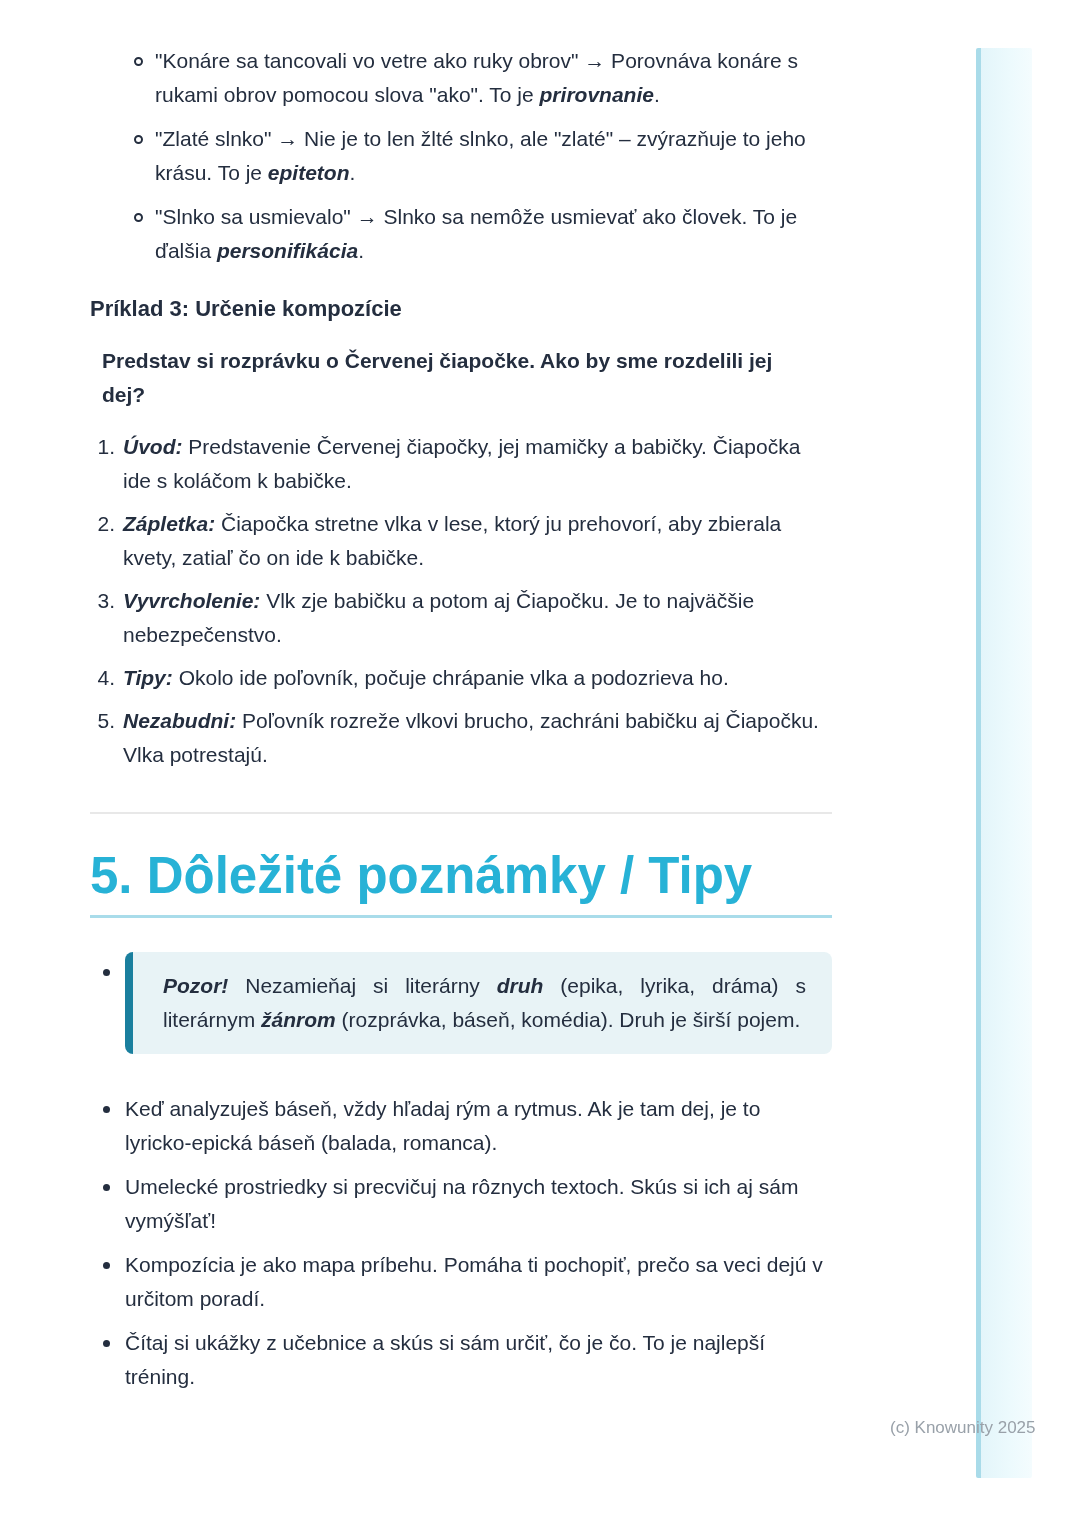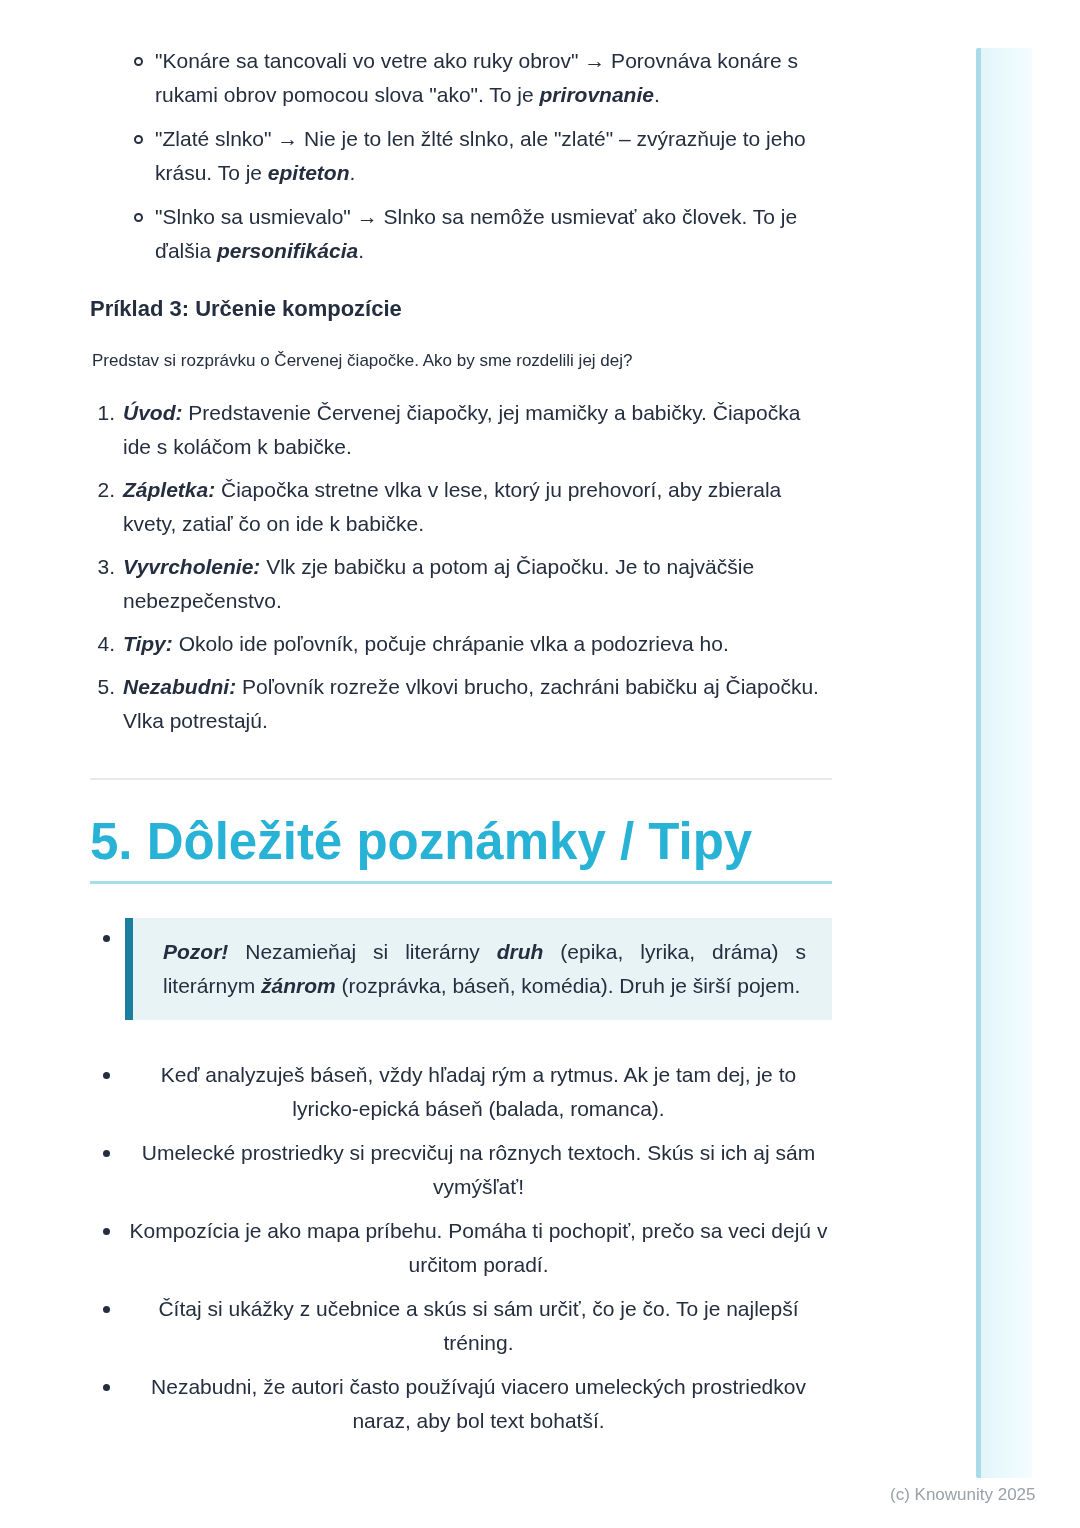--- a/index.html
+++ b/index.html
@@ -42,32 +42,33 @@
   }
   
   .steps{margin-top:18px;}
   .steps li{padding-left:33px;margin-bottom:9px;}
   .marker.number{
     position:absolute;left:0;top:0;width:25px;
     text-align:right;font-size:21px;line-height:34px;
   }
   
   .tips{margin-top:38px;}
-  .tips li{padding-left:35px;margin-bottom:10px;text-align:center;}
+  .tips li{padding-left:35px;margin-bottom:10px;}
   .marker.dot{
     position:absolute;left:13px;top:14px;
     width:7px;height:7px;border-radius:50%;background:var(--text);
   }
   .example-heading{
     font-size:22px;font-weight:bold;
     margin:26px 0 8px;line-height:30px;
   }
   .intro{
-    font-size:17px;line-height:34px;
-    margin:20px 2px 0;
+    font-size:21px;line-height:34px;
+    margin:20px 12px 0;
+    font-weight:bold;
   }
   .divider{
     height:2px;background:var(--divider);
     margin-top:40px;
   }
   .section-heading{
     margin:38px 0 0;
     font-size:51px;line-height:48px;
     font-weight:bold;color:var(--accent);
   }
@@ -77,36 +78,36 @@
   }
   .callout-row{position:relative;margin-top:34px;}
   .callout-dot{
     position:absolute;left:13px;top:17px;
     width:7px;height:7px;border-radius:50%;background:var(--text);
   }
   .callout{
     margin-left:35px;
     background:var(--callout-bg);
     border-left:8px solid var(--callout-border);
-    border-radius:0;
+    border-radius:8px;
     padding:17px 26px 17px 30px;
   }
   .callout-text{
     font-size:21px;line-height:34px;
     text-align:justify;
   }
   .stripe{
     position:absolute;left:976px;top:48px;
     width:56px;height:1430px;
     border-left:5px solid var(--stripe-border);
     background:linear-gradient(90deg,#e3f5fa 0%,#ecfafd 55%,#f4fcfe 100%);
     border-radius:2px;
   }
   .footer{
-    position:absolute;left:890px;top:1485px;
+    position:absolute;left:890px;top:1418px;
     font-size:17px;color:var(--footer);
     white-space:nowrap;
   }
 </style>
 </head>
 <body>
 
 <div class="stripe"></div>
 
 <div class="content">
@@ -139,18 +140,17 @@
     <div class="callout">
       <div class="callout-text"><b>Pozor!</b> Nezamieňaj si literárny <b>druh</b> (epika, lyrika, dráma) s literárnym <b>žánrom</b> (rozprávka, báseň, komédia). Druh je širší pojem.</div>
     </div>
   </div>
 
   <ul class="tips">
       <li><span class="marker dot"></span><span class="li-text">Keď analyzuješ báseň, vždy hľadaj rým a rytmus. Ak je tam dej, je to lyricko-epická báseň (balada, romanca).</span></li>
       <li><span class="marker dot"></span><span class="li-text">Umelecké prostriedky si precvičuj na rôznych textoch. Skús si ich aj sám vymýšľať!</span></li>
       <li><span class="marker dot"></span><span class="li-text">Kompozícia je ako mapa príbehu. Pomáha ti pochopiť, prečo sa veci dejú v určitom poradí.</span></li>
       <li><span class="marker dot"></span><span class="li-text">Čítaj si ukážky z učebnice a skús si sám určiť, čo je čo. To je najlepší tréning.</span></li>
-      <li><span class="marker dot"></span><span class="li-text">Nezabudni, že autori často používajú viacero umeleckých prostriedkov naraz, aby bol text bohatší.</span></li>
     </ul>
 
 </div>
 
 <div class="footer">(c) Knowunity 2025</div>
 
 </body></html>

